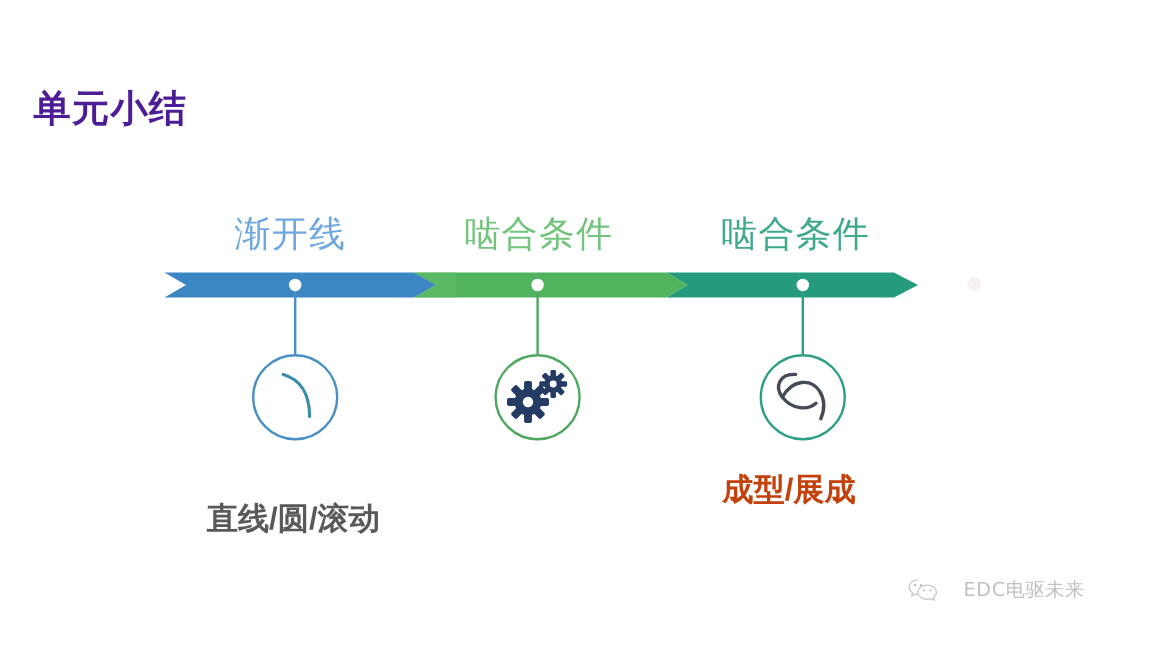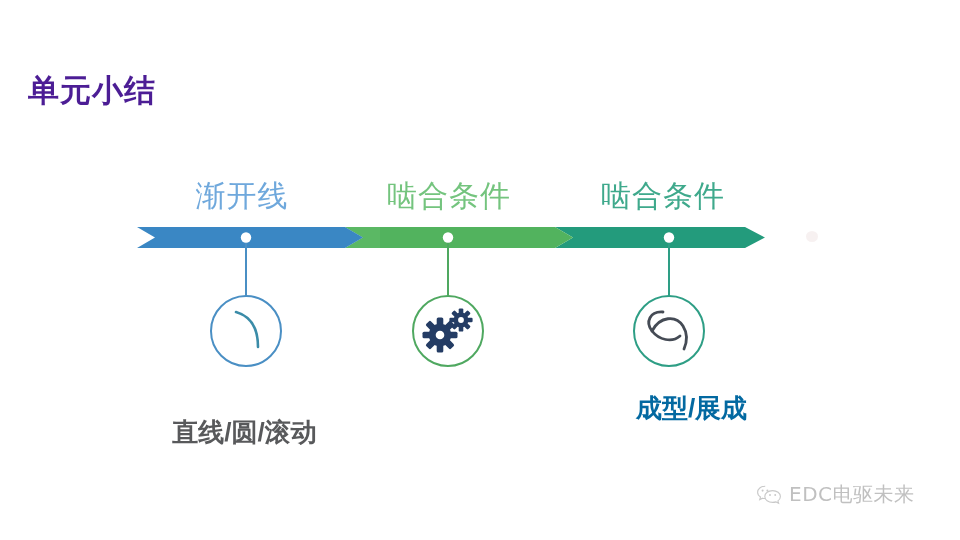--- a/index.html
+++ b/index.html
@@ -66,38 +66,39 @@
     top: 393px;
     font-size: 26px;
     font-weight: bold;
     letter-spacing: 0px;
     white-space: nowrap;
     text-align: center;
     line-height: 1.2;
   }
   .stage-label.l1 { left: 132px; width: 225px; color: #58595B; margin-top: 24px; }
   .stage-label.l2 { left: 378px; width: 150px; color: #22A84F; }
-  .stage-label.l3 { left: 604px; width: 175px; color: #0369a1; }
+  .stage-label.l3 { left: 570px; width: 175px; color: #c2410c; }
 
   
   .watermark {
     position: absolute;
     left: 756px;
     top: 481px;
     display: flex;
     align-items: center;
     gap: 7px;
     opacity: 0.62;
   }
   .watermark .wm-text {
-    font-size: 20px;
+    font-size: 16px;
     color: #9a9a9a;
     letter-spacing: 0.5px;
     white-space: nowrap;
     font-family: "DejaVu Sans", sans-serif;
+    margin-left: 14px;
   }
   .watermark .wm-icon { display: block; }
 
   
   .faint-dot {
     position: absolute;
     left: 806px;
     top: 231px;
     width: 12px;
     height: 11px;

